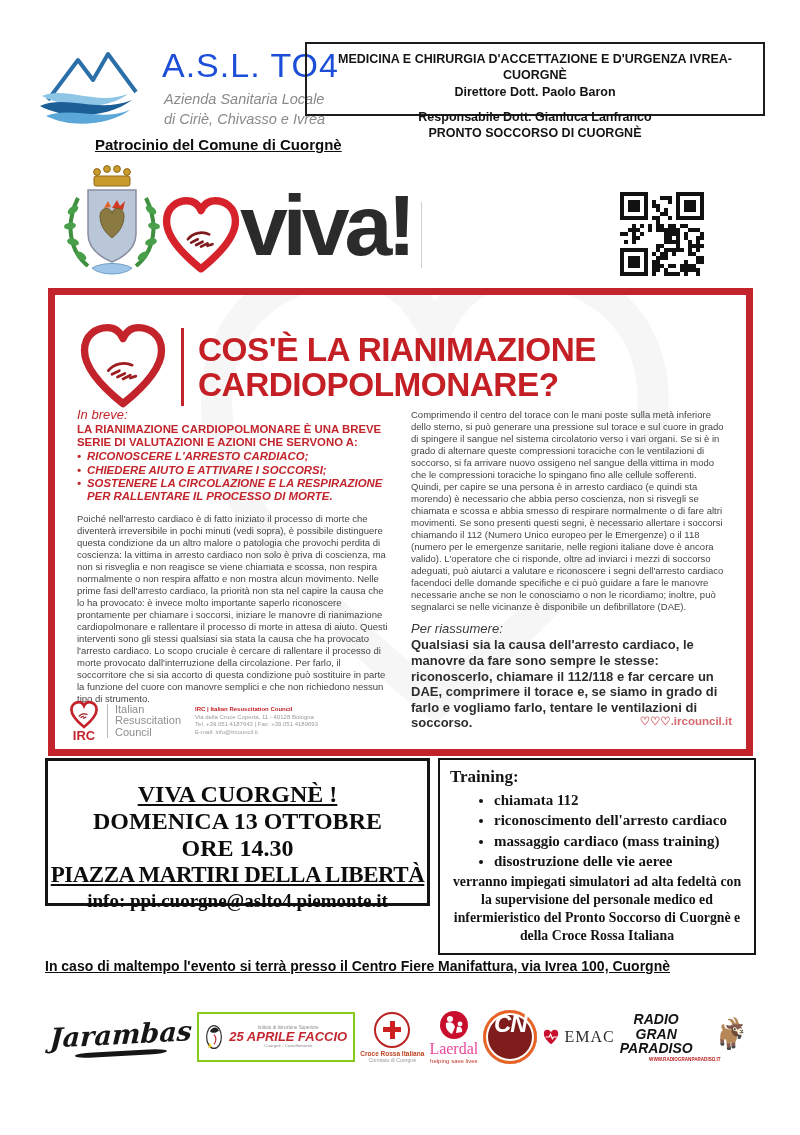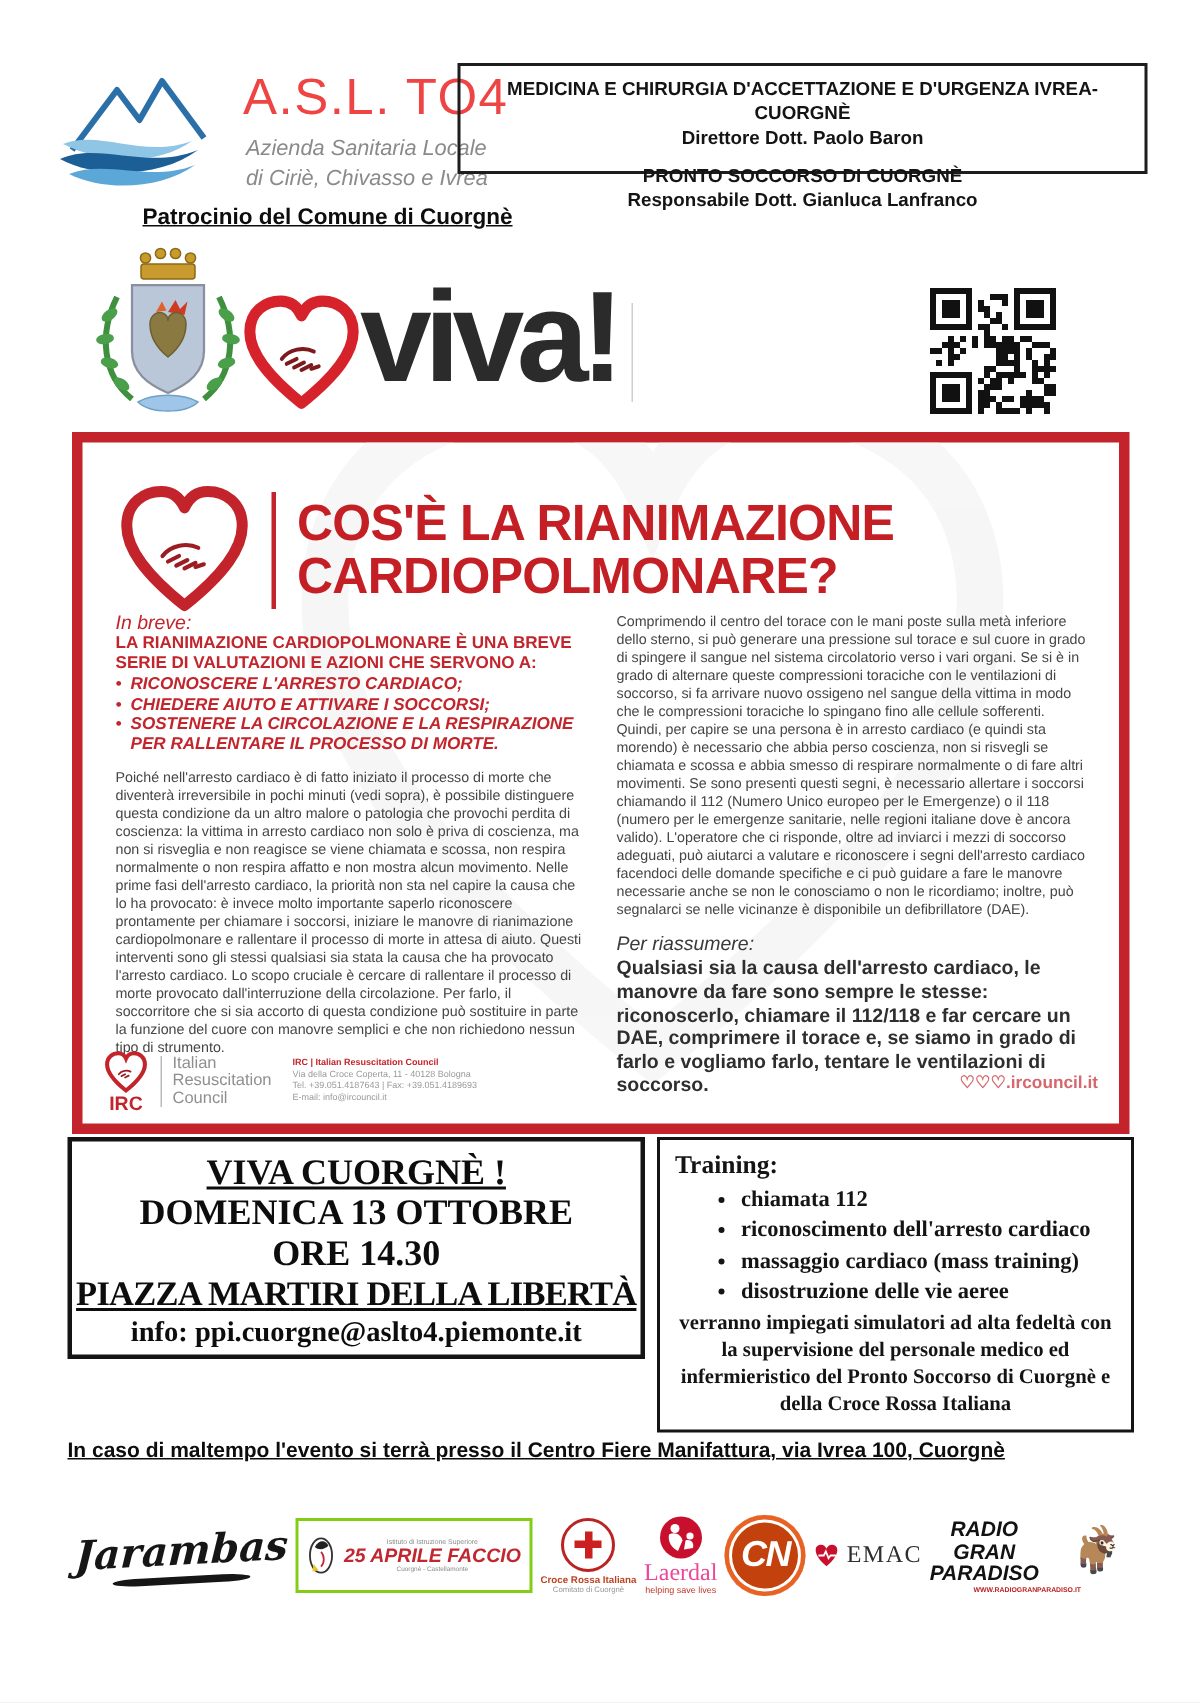--- a/index.html
+++ b/index.html
@@ -4,21 +4,21 @@
 <style>
   * { margin:0; padding:0; box-sizing:border-box; }
   html,body { background:#e9e9e9; }
   .page {
     position:relative; width:800px; height:1135px; margin:0 auto;
     background:#ffffff; overflow:hidden;
     font-family:"Liberation Sans", sans-serif; color:#222;
   }
   
   .asl-logo { position:absolute; left:36px; top:44px; width:118px; height:82px; }
-  .asl-title { position:absolute; left:162px; top:46px; font-size:34px; color:#ef4444; letter-spacing:1px; }
+  .asl-title { position:absolute; left:162px; top:46px; font-size:34px; color:#1d4ed8; letter-spacing:1px; }
   .asl-sub { position:absolute; left:164px; top:90px; font-size:14.5px; font-style:italic; color:#8a8a8a; line-height:1.35; }
   .dept-box {
     position:absolute; left:305px; top:42px; width:460px; height:74px;
     border:2px solid #1d1d1d; text-align:center; padding-top:7px;
     font-weight:bold; font-size:12.5px; color:#141414; line-height:1.3;
   }
   .dept-box .gap { height:9px; }
   .patrocinio { position:absolute; left:95px; top:136px; font-size:15px; font-weight:bold; text-decoration:underline; color:#0d0d0d; }
 
   
@@ -57,21 +57,21 @@
   .irc-acr { font-size:13px; font-weight:bold; color:#c3242b; margin-top:-2px; }
   .irc-block { display:flex; flex-direction:column; align-items:center; margin-right:8px; }
   .irc-name { font-size:11px; color:#8f8f8f; line-height:1.05; border-left:1px solid #bbb; padding-left:7px; margin-right:14px; }
   .irc-contact { font-size:6px; color:#9a9a9a; line-height:1.25; }
   .irc-contact .c1 { color:#c3242b; font-weight:bold; }
   .irc-web { margin-left:auto; font-size:11.5px; font-weight:bold; color:#d4686c; }
 
   
   .event-box {
     position:absolute; left:45px; top:758px; width:385px; height:148px;
-    border:3px solid #141414; text-align:center; padding-top:8px;
+    border:3px solid #141414; text-align:center; padding-top:20px;
     font-family:"Liberation Serif", serif; font-weight:bold; color:#0d0d0d;
   }
   .event-box .l1 { font-size:24px; text-decoration:underline; }
   .event-box .l2, .event-box .l3 { font-size:24px; }
   .event-box .l4 { font-size:23px; text-decoration:underline; letter-spacing:-0.5px; }
   .event-box .l5 { font-size:19px; margin-top:2px; }
   .training-box {
     position:absolute; left:438px; top:758px; width:318px; height:197px;
     border:2.5px solid #141414; padding:7px 10px 0 10px;
     font-family:"Liberation Serif", serif; font-weight:bold; color:#141414;
@@ -94,21 +94,21 @@
   .aprile-bot { font-size:4.3px; color:#8a8a8a; }
   .cri-ring { width:36px; height:36px; border:2.5px solid #b22; border-radius:50%; display:flex; align-items:center; justify-content:center; }
   .cri-cross { position:relative; width:18px; height:18px; }
   .cri-cross::before { content:""; position:absolute; left:6.5px; top:0; width:5px; height:18px; background:#cc1f1f; }
   .cri-cross::after { content:""; position:absolute; left:0; top:6.5px; width:18px; height:5px; background:#cc1f1f; }
   .cri-l1 { font-size:6.5px; font-weight:bold; color:#b42; margin-top:2px; }
   .cri-l2 { font-size:5.2px; color:#999; }
   .laerdal-ic { width:30px; height:30px; }
   .laerdal-name { font-size:16px; color:#ec4899; font-family:"Liberation Serif",serif; }
   .laerdal-tag { font-size:6px; color:#c0392b; }
-  .cn-circle { width:54px; height:54px; background:#c2410c; border-radius:50%; display:flex; align-items:center; justify-content:center; box-shadow:inset 0 0 0 3px #e86224, inset 0 0 0 5px #fff; }
+  .cn-circle { width:54px; height:54px; background:#7f1d1d; border-radius:50%; display:flex; justify-content:center; box-shadow:inset 0 0 0 3px #e86224, inset 0 0 0 5px #fff; }
   .cn-txt { color:#fff; font-weight:800; font-style:italic; font-size:24px; letter-spacing:-1px; }
   .emac { flex-direction:row; gap:4px; align-items:center; }
   .emac-ic { width:18px; height:18px; }
   .emac-txt { font-size:16px; font-family:"Liberation Serif",serif; color:#2e2e2e; letter-spacing:1px; }
   .radio { position:relative; }
   .radio-row { display:flex; align-items:center; gap:20px; }
   .radio-txt { font-size:14px; font-weight:800; color:#121212; line-height:1.05; font-style:italic; text-align:center; }
   .goat { font-size:30px; transform:scaleX(-1); line-height:1; }
   .radio-url { font-size:4.6px; font-weight:bold; color:#b22; margin-top:1px; }
 </style>
@@ -125,22 +125,22 @@
   </svg>
   <div class="asl-title">A.S.L. TO4</div>
   <div class="asl-sub">
     <div>Azienda Sanitaria Locale</div>
     <div>di Ciriè, Chivasso e Ivrea</div>
   </div>
   <div class="dept-box">
     <div>MEDICINA E CHIRURGIA D'ACCETTAZIONE E D'URGENZA IVREA-CUORGNÈ</div>
     <div>Direttore Dott. Paolo Baron</div>
     <div class="gap"></div>
+    <div>Responsabile Dott. Gianluca Lanfranco</div>
     <div>PRONTO SOCCORSO DI CUORGNÈ</div>
-    <div>Responsabile Dott. Gianluca Lanfranco</div>
   </div>
   <div class="patrocinio">Patrocinio del Comune di Cuorgnè</div>
 
   <svg class="crest" viewBox="0 0 108 122">
     <g>
       <rect x="36" y="12" width="36" height="10" rx="2" fill="#c99b2f" stroke="#8d6a16" stroke-width="1"></rect>
       <circle cx="39" cy="8" r="3.4" fill="#c99b2f" stroke="#8d6a16"></circle>
       <circle cx="49" cy="5" r="3.4" fill="#c99b2f" stroke="#8d6a16"></circle>
       <circle cx="59" cy="5" r="3.4" fill="#c99b2f" stroke="#8d6a16"></circle>
       <circle cx="69" cy="8" r="3.4" fill="#c99b2f" stroke="#8d6a16"></circle>

